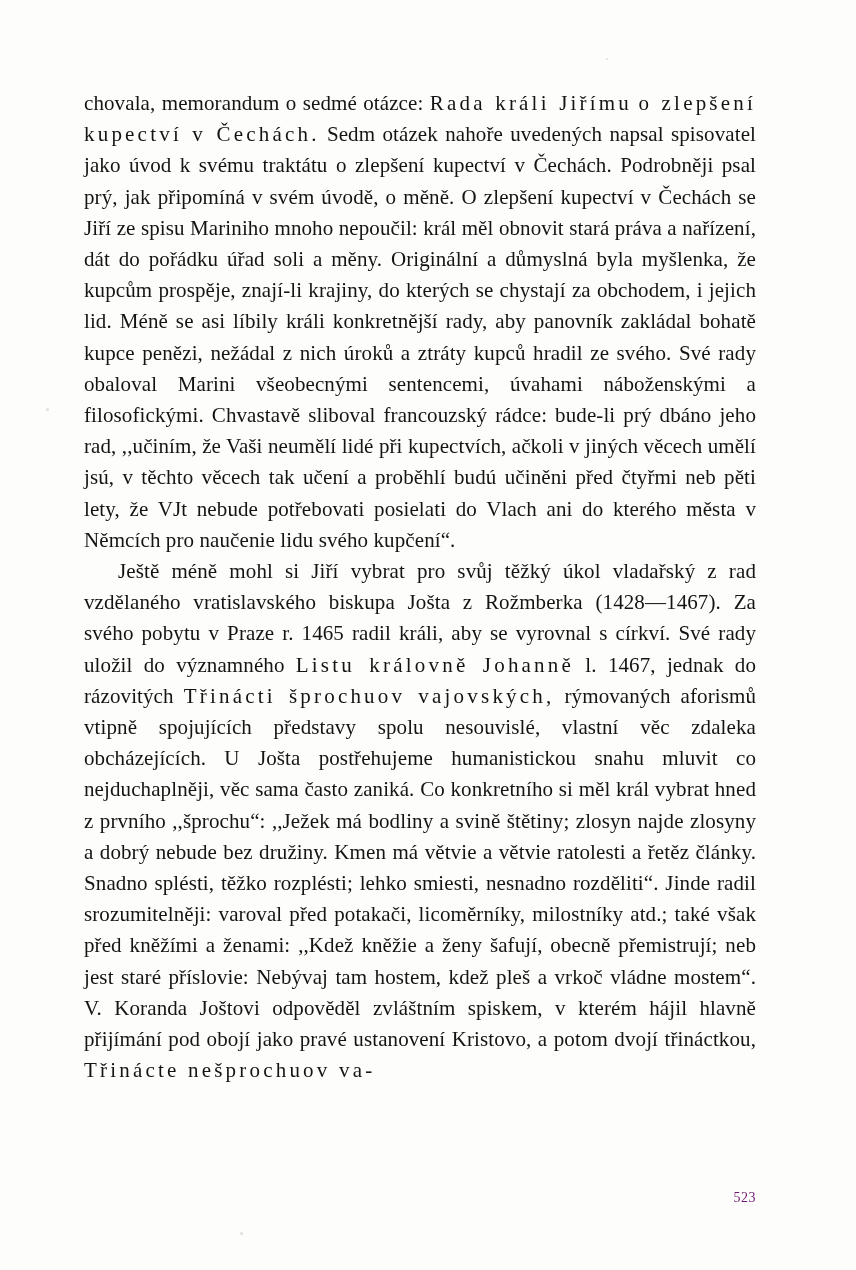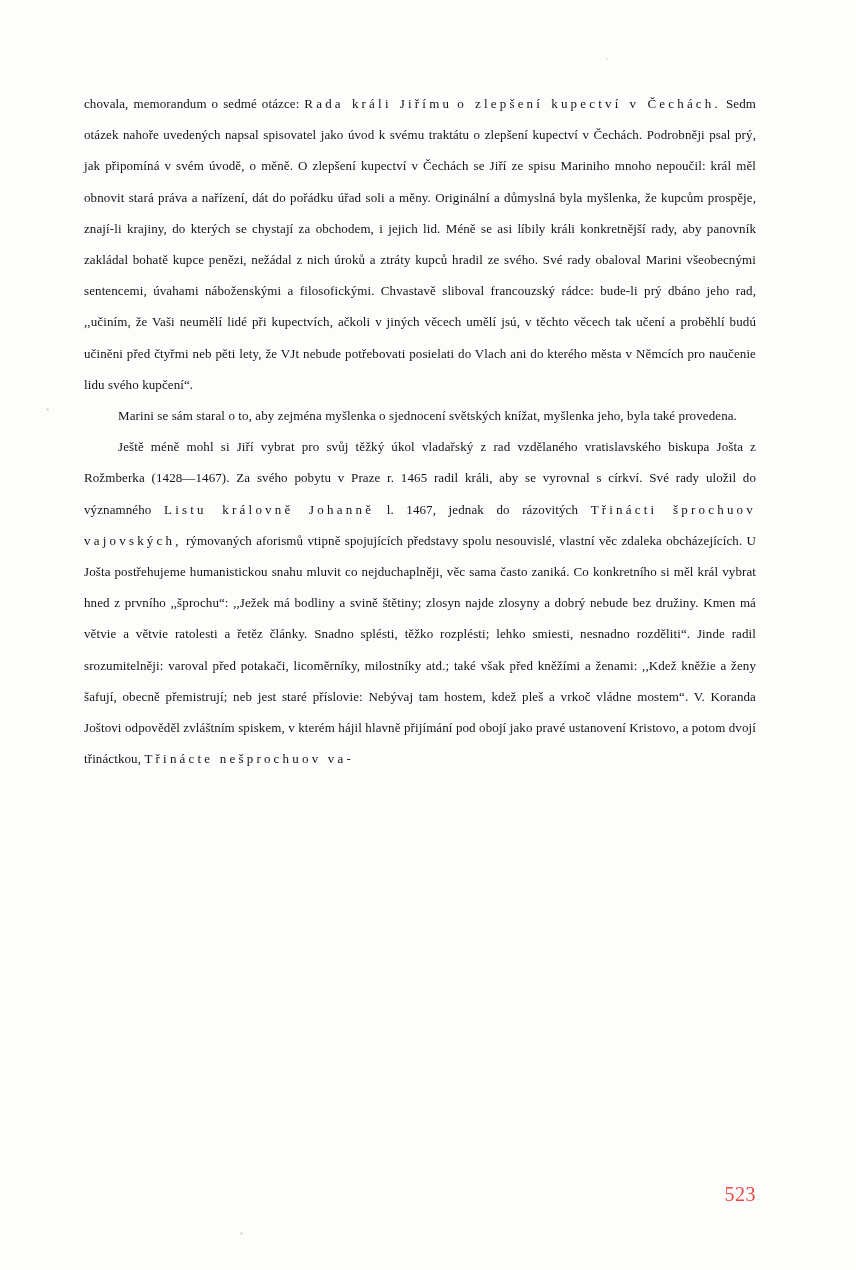--- a/index.html
+++ b/index.html
@@ -23,42 +23,42 @@
     background: #fdfdfb;
   }
   .content {
     position: absolute;
     left: 84px;
     top: 88px;
     width: 672px;
   }
   p {
     margin: 0;
-    font-size: 13px;
+    font-size: 21px;
     line-height: 31.2px;
     text-align: justify;
     text-justify: inter-word;
     letter-spacing: 0.1px;
     color: #141414;
   }
   p.indent {
     text-indent: 34px;
   }
   .sp {
     letter-spacing: 3.2px;
   }
   .it {
   }
   .folio {
     position: absolute;
     right: 100px;
     bottom: 64px;
-    font-size: 20px;
+    font-size: 14px;
     letter-spacing: 0.5px;
-    color: #ef4444;
+    color: #701a75;
   }
   
   .grain {
     position: absolute;
     inset: 0;
     pointer-events: none;
     background:
       radial-gradient(circle at 12% 30%, rgba(0,0,0,0.015) 0 1px, transparent 1px),
       radial-gradient(circle at 72% 72%, rgba(0,0,0,0.012) 0 1px, transparent 1px),
       radial-gradient(circle at 40% 90%, rgba(0,0,0,0.012) 0 1px, transparent 1px);
@@ -78,18 +78,17 @@
 <div class="page">
   <div class="grain"></div>
 
   <div class="speck" style="left:46px; top:408px; width:3px; height:3px;"></div>
   <div class="speck" style="left:750px; top:262px; width:2px; height:2px;"></div>
   <div class="speck" style="left:240px; top:1232px; width:3px; height:3px;"></div>
   <div class="speck" style="left:606px; top:58px; width:2px; height:2px;"></div>
 
   <div class="content">
     <p class="para"><span>chovala, memorandum o sedmé otázce: </span><span class="sp">Rada králi Jiřímu</span><span> </span><span class="sp">o zlepšení kupectví v Čechách.</span><span> Sedm otázek nahoře uvedených napsal spisovatel jako úvod k svému traktátu o zlepšení kupectví v Čechách. Podrobněji psal prý, jak připomíná v svém úvodě, o měně. O zlepšení kupectví v Čechách se Jiří ze spisu Mariniho mnoho nepoučil: král měl obnovit stará práva a nařízení, dát do pořádku úřad soli a měny. Originální a důmyslná byla myšlenka, že kupcům prospěje, znají-li krajiny, do kterých se chystají za obchodem, i jejich lid. Méně se asi líbily králi konkretnější rady, aby panovník zakládal bohatě kupce penězi, nežádal z nich úroků a ztráty kupců hradil ze svého. Své rady obaloval Marini všeobecnými sentencemi, úvahami náboženskými a filosofickými. Chvastavě sliboval francouzský rádce: bude-li prý dbáno jeho rad, ,,učiním, že Vaši neumělí lidé při kupectvích, ačkoli v jiných věcech umělí jsú, v těchto věcech tak učení a proběhlí budú učiněni před čtyřmi neb pěti lety, že VJt nebude potřebovati posielati do Vlach ani do kterého města v Němcích pro naučenie lidu svého kupčení“.</span></p>
-    <p class="para indent"><span>Marini se sám staral o to, aby zejména myšlenka o sjednocení světských knížat, myšlenka jeho, byla také provedena.</span></p>
     <p class="para indent"><span>Ještě méně mohl si Jiří vybrat pro svůj těžký úkol vladařský z rad vzdělaného vratislavského biskupa </span><span class="it">Jošta z Rožmberka</span><span> (1428—1467). Za svého pobytu v Praze r. 1465 radil králi, aby se vyrovnal s církví. Své rady uložil do významného </span><span class="sp">Listu královně Johanně</span><span> l. 1467, jednak do rázovitých </span><span class="sp">Třinácti šprochuov vajovských,</span><span> rýmovaných aforismů vtipně spojujících představy spolu nesouvislé, vlastní věc zdaleka obcházejících. U Jošta postřehujeme humanistickou snahu mluvit co nejduchaplněji, věc sama často zaniká. Co konkretního si měl král vybrat hned z prvního ,,šprochu“: ,,Ježek má bodliny a svině štětiny; zlosyn najde zlosyny a dobrý nebude bez družiny. Kmen má větvie a větvie ratolesti a řetěz články. Snadno splésti, těžko rozplésti; lehko smiesti, nesnadno rozděliti“. Jinde radil srozumitelněji: varoval před potakači, licoměrníky, milostníky atd.; také však před kněžími a ženami: ,,Kdež kněžie a ženy šafují, obecně přemistrují; neb jest staré příslovie: Nebývaj tam hostem, kdež pleš a vrkoč vládne mostem“. V. Koranda Joštovi odpověděl zvláštním spiskem, v kterém hájil hlavně přijímání pod obojí jako pravé ustanovení Kristovo, a potom dvojí třináctkou, </span><span class="sp">Třinácte nešprochuov va-</span></p>
   </div>
 
   <div class="folio">523</div>
 </div>
 
 </body></html>

